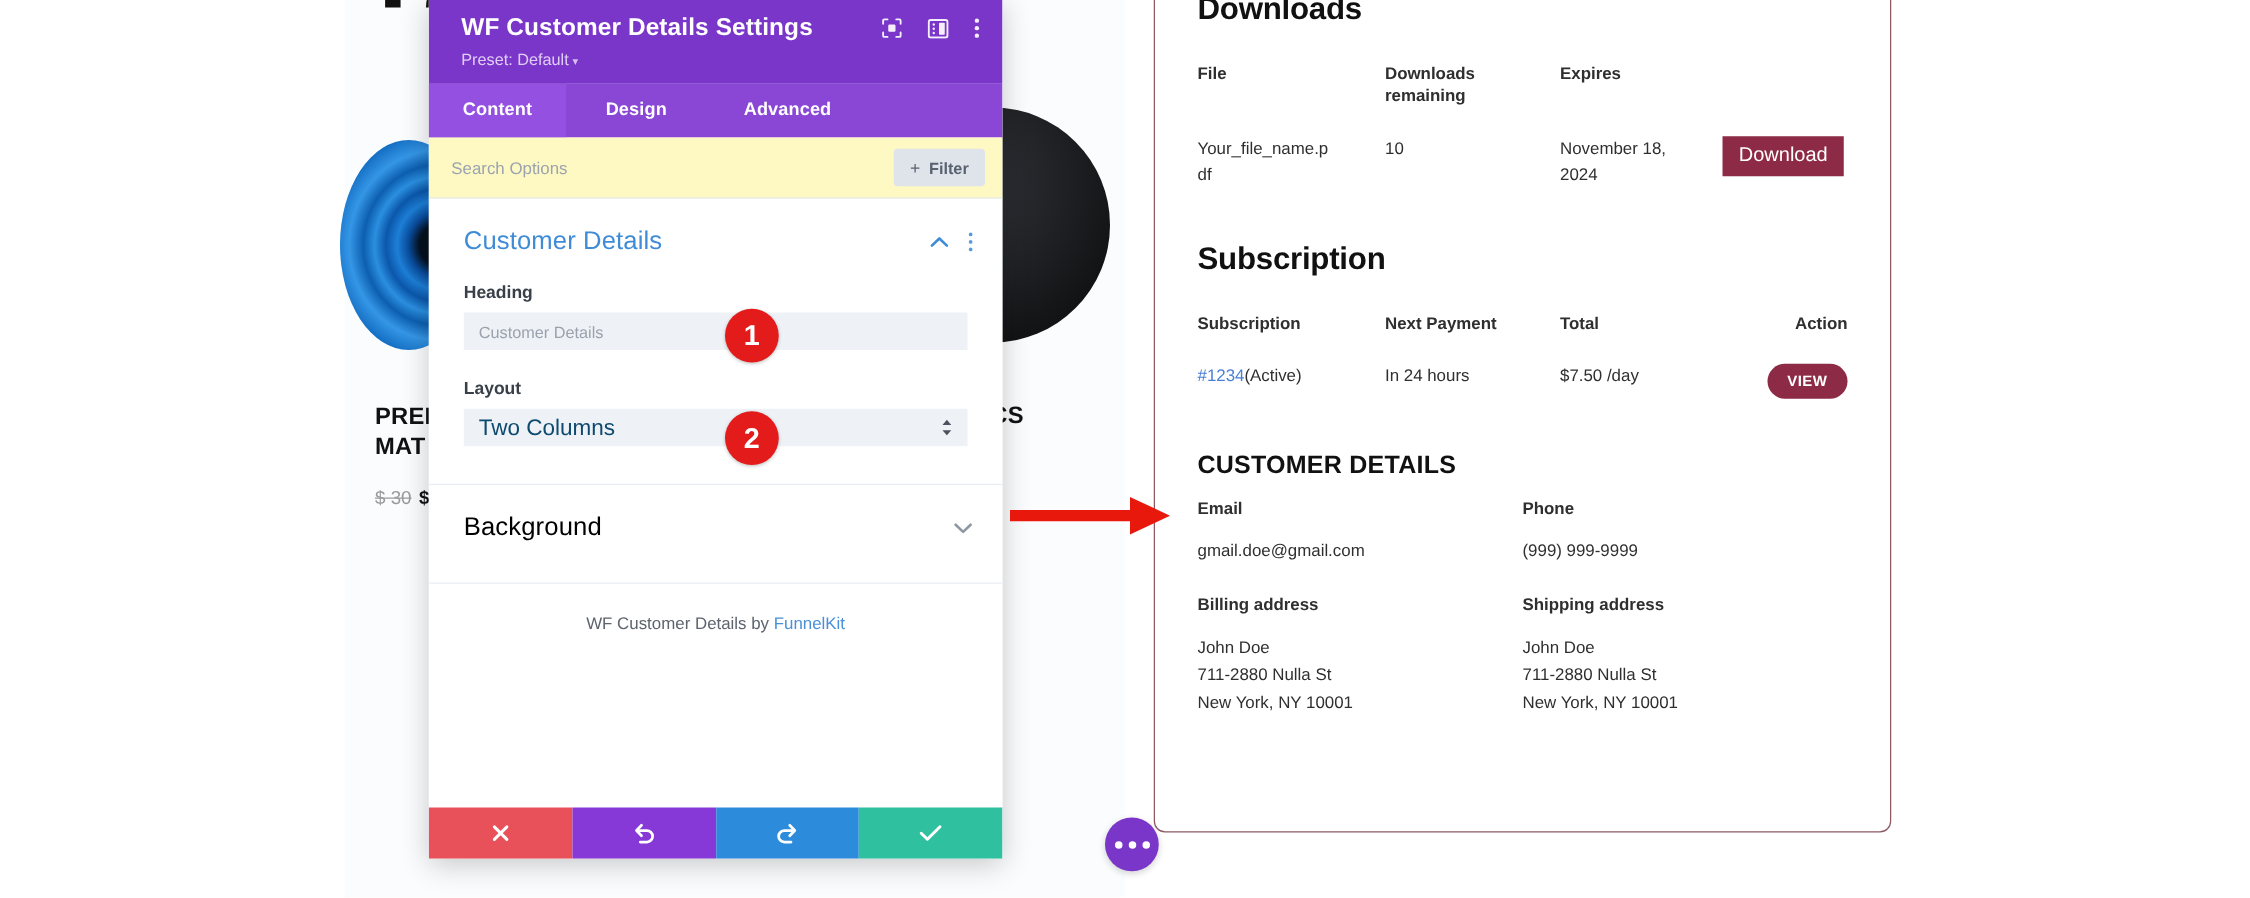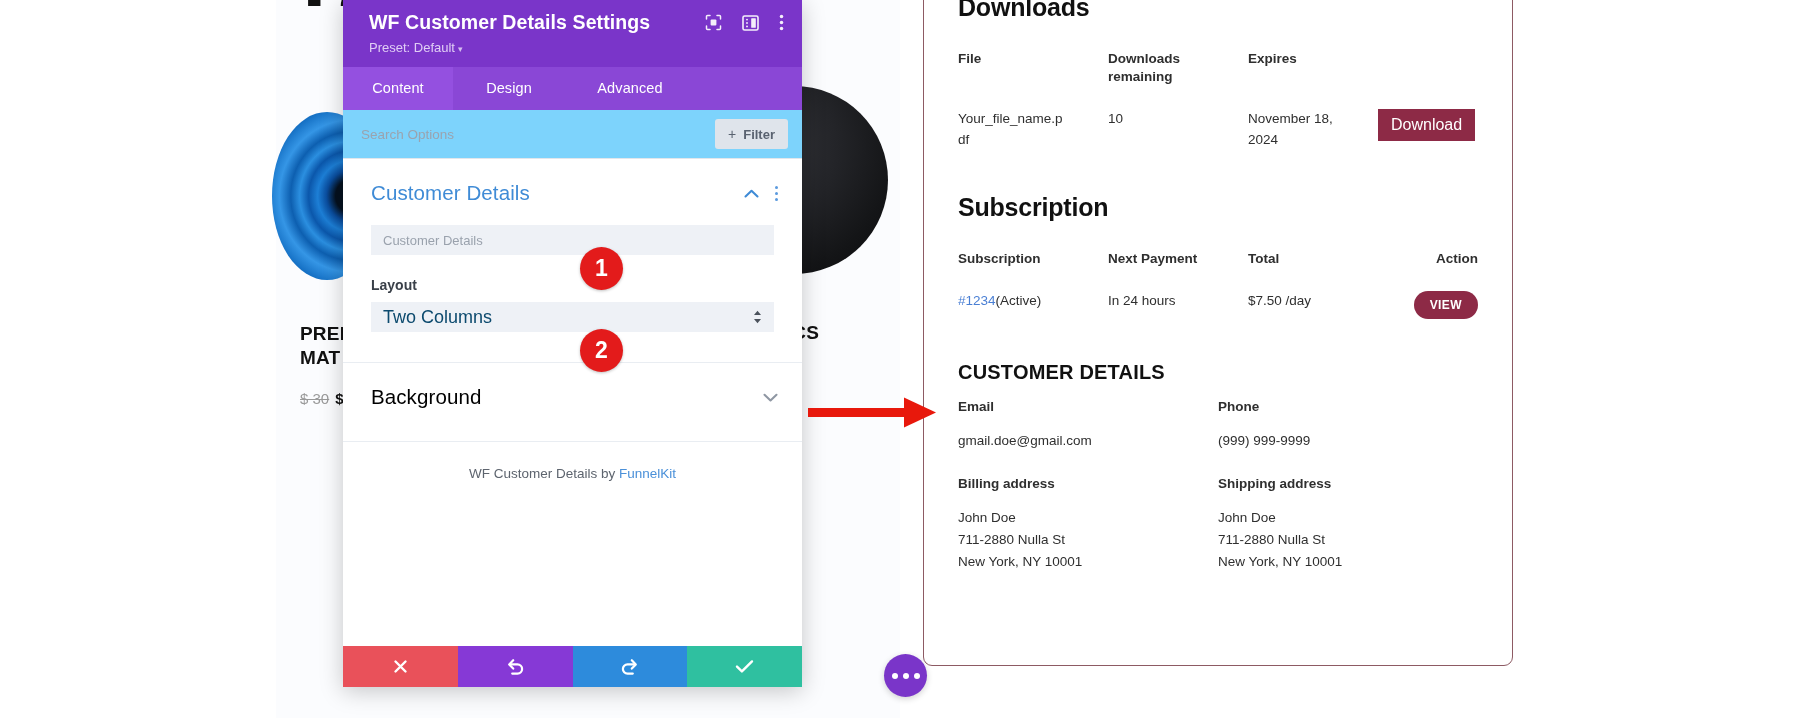--- a/index.html
+++ b/index.html
@@ -76,31 +76,31 @@
     color: #e0cdf5; font-size: 13px; font-weight: normal; margin-top: 5px;
   }
   .modal-preset .caret { font-size: 9px; margin-left: 3px; color: #d5bdf0; }
   .header-icons {
     position: absolute; right: 18px; top: 14px;
     display: flex; align-items: center; gap: 20px;
   }
   .hicon { cursor: pointer; opacity: 0.92; display: flex; }
   .tabbar { display: flex; background: #8a47d6; flex: 0 0 auto; }
   .tab {
-    padding: 13px 0 14px 0; color: #ffffff; font-size: 14.5px; font-weight: normal;
+    padding: 13px 0 14px 0; color: #ffffff; font-size: 14.5px; font-weight: bold;
     cursor: pointer; text-align: center; letter-spacing: 0.1px;
   }
   .tab.t1 { width: 110px; }
   .tab.t2 { width: 112px; }
   .tab.t3 { width: 130px; }
   .tab.active { background: #9450e0; }
 
   .searchbar {
     display: flex; align-items: center; justify-content: space-between;
-    background: #7dd3fc; padding: 9px 14px 9px 18px;
+    background: #fef9c3; padding: 9px 14px 9px 18px;
     border-bottom: 1px solid #e2e6ec; flex: 0 0 auto;
   }
   .search-input {
     border: none; background: transparent; outline: none;
     font-size: 13.5px; color: #4b5563; width: 250px;
     font-family: "Liberation Sans", sans-serif;
   }
   .search-input::placeholder { color: #9aa3af; }
   .filter-btn {
     background: #dfe4eb; color: #596270; font-size: 13px; font-weight: bold;
@@ -376,20 +376,21 @@
           </span>
           <span class="kebab">
             <i></i>
             <i></i>
             <i></i>
           </span>
         </div>
       </div>
 
       <div class="field">
+        <div class="field-label">Heading</div>
         <input class="field-input" type="text" placeholder="Customer Details" style="">
       </div>
 
       <div class="field" style="padding-top:22px">
         <div class="field-label">Layout</div>
         <div class="field-select">
           <span>Two Columns</span>
           <span class="stepper">
             <svg width="9" height="14" viewBox="0 0 9 14" fill="none">
               <path d="M4.5 0.8L8 4.9H1L4.5 0.8Z" fill="#4b525c"></path>

